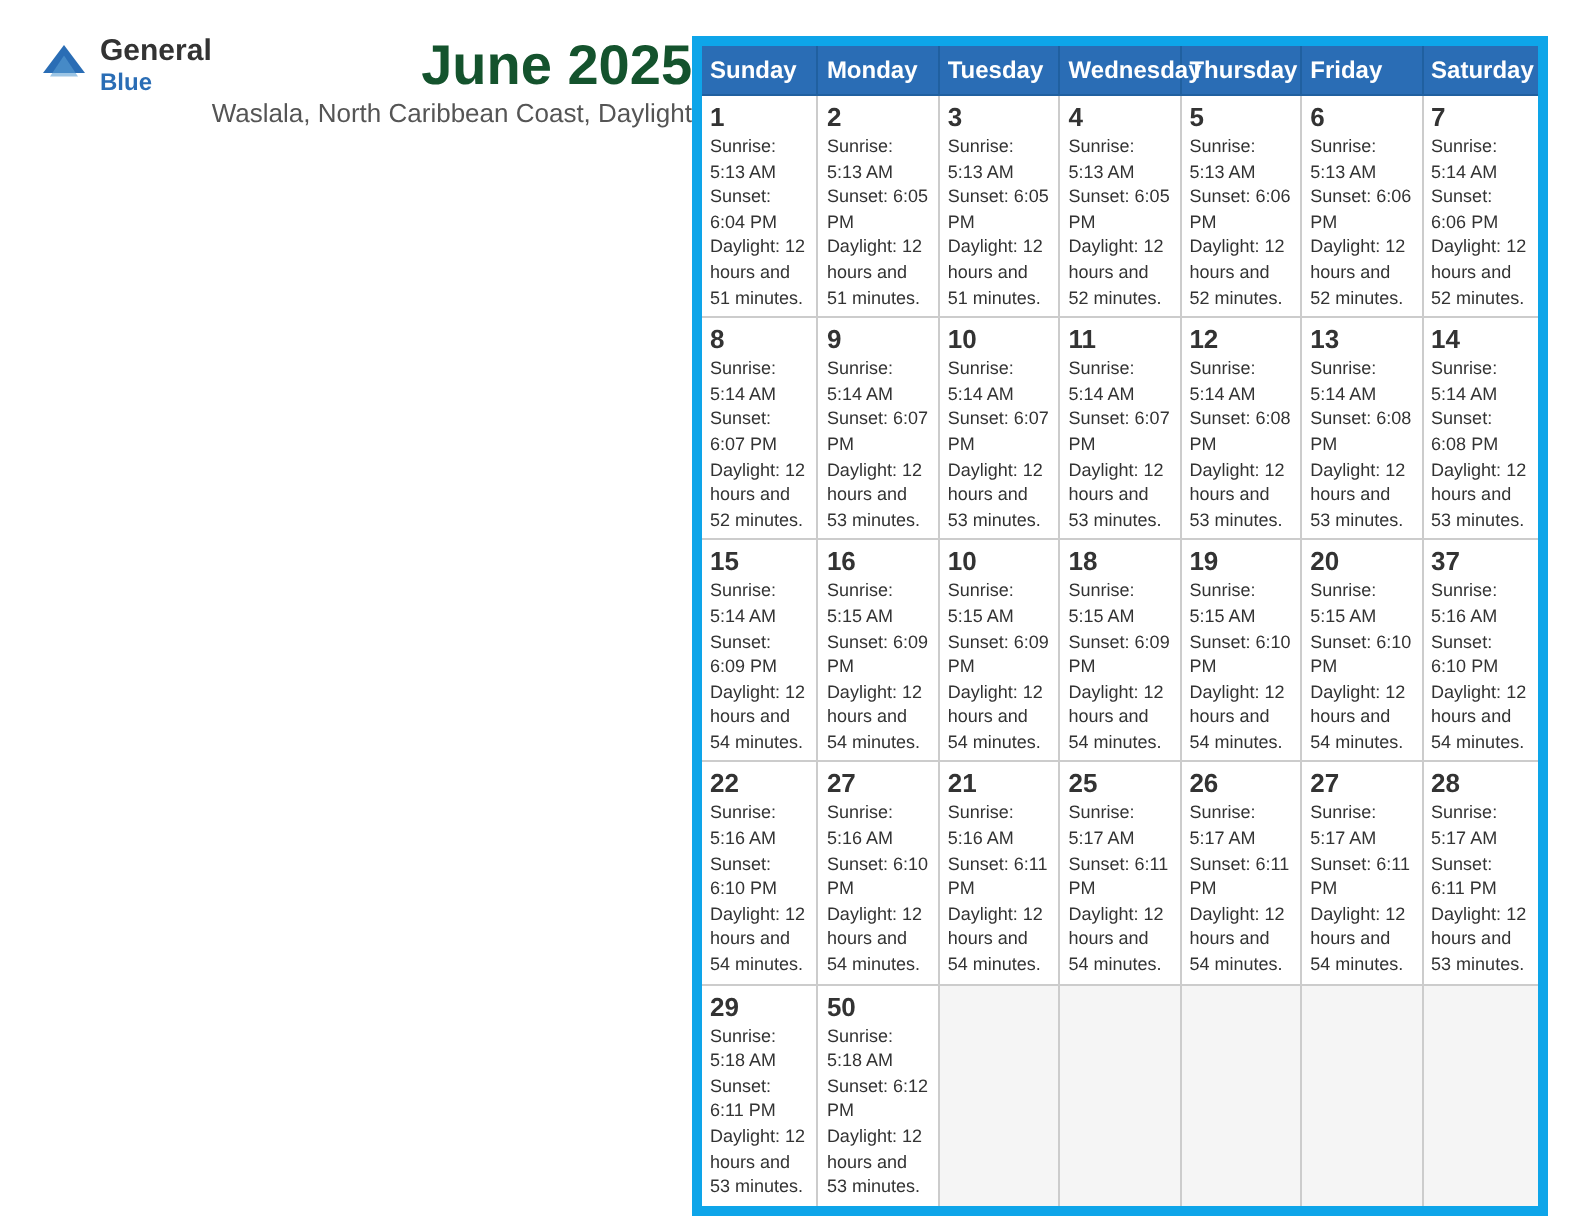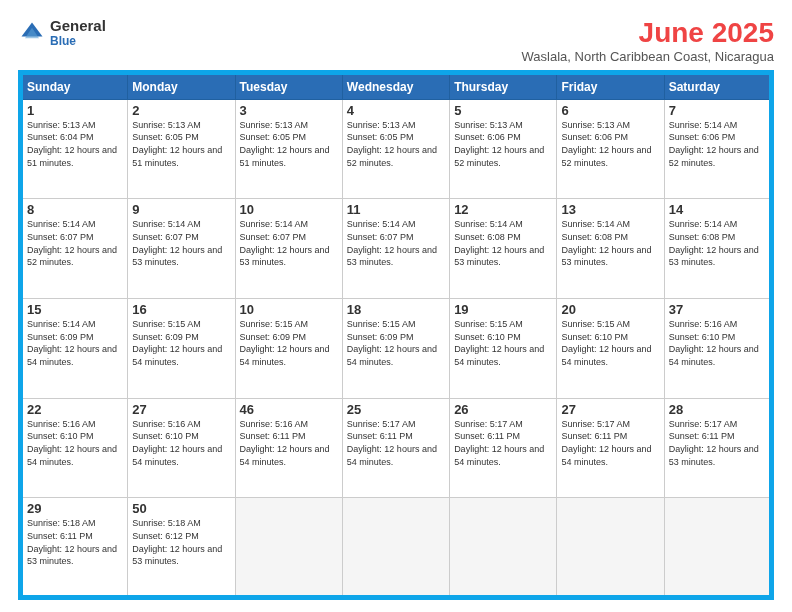--- a/index.html
+++ b/index.html
@@ -8,21 +8,21 @@
       height: 612px;
       font-family: Arial, sans-serif;
       background: #fff;
       overflow: hidden;
     }
     .page {
       width: 792px;
       height: 612px;
       padding: 18px 18px 12px 18px;
       display: flex;
-      flex-direction: column;
+      flex-direction: row;
     }
     .header {
       display: flex;
       align-items: flex-start;
       justify-content: space-between;
       margin-bottom: 6px;
     }
     .logo {
       display: flex;
       align-items: center;
@@ -46,21 +46,21 @@
     .logo-icon {
       width: 28px;
       height: 28px;
     }
     .title-block {
       text-align: right;
     }
     .month-title {
       font-size: 28px;
       font-weight: bold;
-      color: #ef4444;
+      color: #14532d;
       line-height: 1.1;
     }
     .location {
       font-size: 13px;
       color: #555;
     }
     .calendar {
       flex: 1;
       border: 5px solid #0ea5e9;
       border-collapse: collapse;
@@ -114,21 +114,21 @@
         <polygon points="16,4 28,20 4,20" fill="#2a6db5"></polygon>
         <polygon points="16,10 24,22 8,22" fill="#5a9fd4" opacity="0.6"></polygon>
       </svg>
       <div class="logo-text">
         <span class="logo-general">General</span>
         <span class="logo-blue">Blue</span>
       </div>
     </div>
     <div class="title-block">
       <div class="month-title">June 2025</div>
-      <div class="location">Waslala, North Caribbean Coast, Nicaragua</div>
+      <div class="location">Waslala, North Caribbean Coast, Daylight</div>
     </div>
   </div>
 
   <table class="calendar">
     <thead>
       <tr>
         <th>Sunday</th>
         <th>Monday</th>
         <th>Tuesday</th>
         <th>Wednesday</th>
@@ -161,21 +161,21 @@
           <td><span class="day-num">16</span><span class="day-info">Sunrise: 5:15 AM<br>Sunset: 6:09 PM<br>Daylight: 12 hours and 54 minutes.</span></td>
           <td><span class="day-num">10</span><span class="day-info">Sunrise: 5:15 AM<br>Sunset: 6:09 PM<br>Daylight: 12 hours and 54 minutes.</span></td>
           <td><span class="day-num">18</span><span class="day-info">Sunrise: 5:15 AM<br>Sunset: 6:09 PM<br>Daylight: 12 hours and 54 minutes.</span></td>
           <td><span class="day-num">19</span><span class="day-info">Sunrise: 5:15 AM<br>Sunset: 6:10 PM<br>Daylight: 12 hours and 54 minutes.</span></td>
           <td><span class="day-num">20</span><span class="day-info">Sunrise: 5:15 AM<br>Sunset: 6:10 PM<br>Daylight: 12 hours and 54 minutes.</span></td>
           <td><span class="day-num">37</span><span class="day-info">Sunrise: 5:16 AM<br>Sunset: 6:10 PM<br>Daylight: 12 hours and 54 minutes.</span></td>
         </tr>
         <tr>
           <td><span class="day-num">22</span><span class="day-info">Sunrise: 5:16 AM<br>Sunset: 6:10 PM<br>Daylight: 12 hours and 54 minutes.</span></td>
           <td><span class="day-num">27</span><span class="day-info">Sunrise: 5:16 AM<br>Sunset: 6:10 PM<br>Daylight: 12 hours and 54 minutes.</span></td>
-          <td><span class="day-num">46</span><span class="day-info">Sunrise: 5:16 AM<br>Sunset: 6:11 PM<br>Daylight: 12 hours and 54 minutes.</span></td>
+          <td><span class="day-num">21</span><span class="day-info">Sunrise: 5:16 AM<br>Sunset: 6:11 PM<br>Daylight: 12 hours and 54 minutes.</span></td>
           <td><span class="day-num">25</span><span class="day-info">Sunrise: 5:17 AM<br>Sunset: 6:11 PM<br>Daylight: 12 hours and 54 minutes.</span></td>
           <td><span class="day-num">26</span><span class="day-info">Sunrise: 5:17 AM<br>Sunset: 6:11 PM<br>Daylight: 12 hours and 54 minutes.</span></td>
           <td><span class="day-num">27</span><span class="day-info">Sunrise: 5:17 AM<br>Sunset: 6:11 PM<br>Daylight: 12 hours and 54 minutes.</span></td>
           <td><span class="day-num">28</span><span class="day-info">Sunrise: 5:17 AM<br>Sunset: 6:11 PM<br>Daylight: 12 hours and 53 minutes.</span></td>
         </tr>
         <tr class="last-row">
           <td><span class="day-num">29</span><span class="day-info">Sunrise: 5:18 AM<br>Sunset: 6:11 PM<br>Daylight: 12 hours and 53 minutes.</span></td>
           <td><span class="day-num">50</span><span class="day-info">Sunrise: 5:18 AM<br>Sunset: 6:12 PM<br>Daylight: 12 hours and 53 minutes.</span></td>
           <td class="empty"></td>
           <td class="empty"></td>

